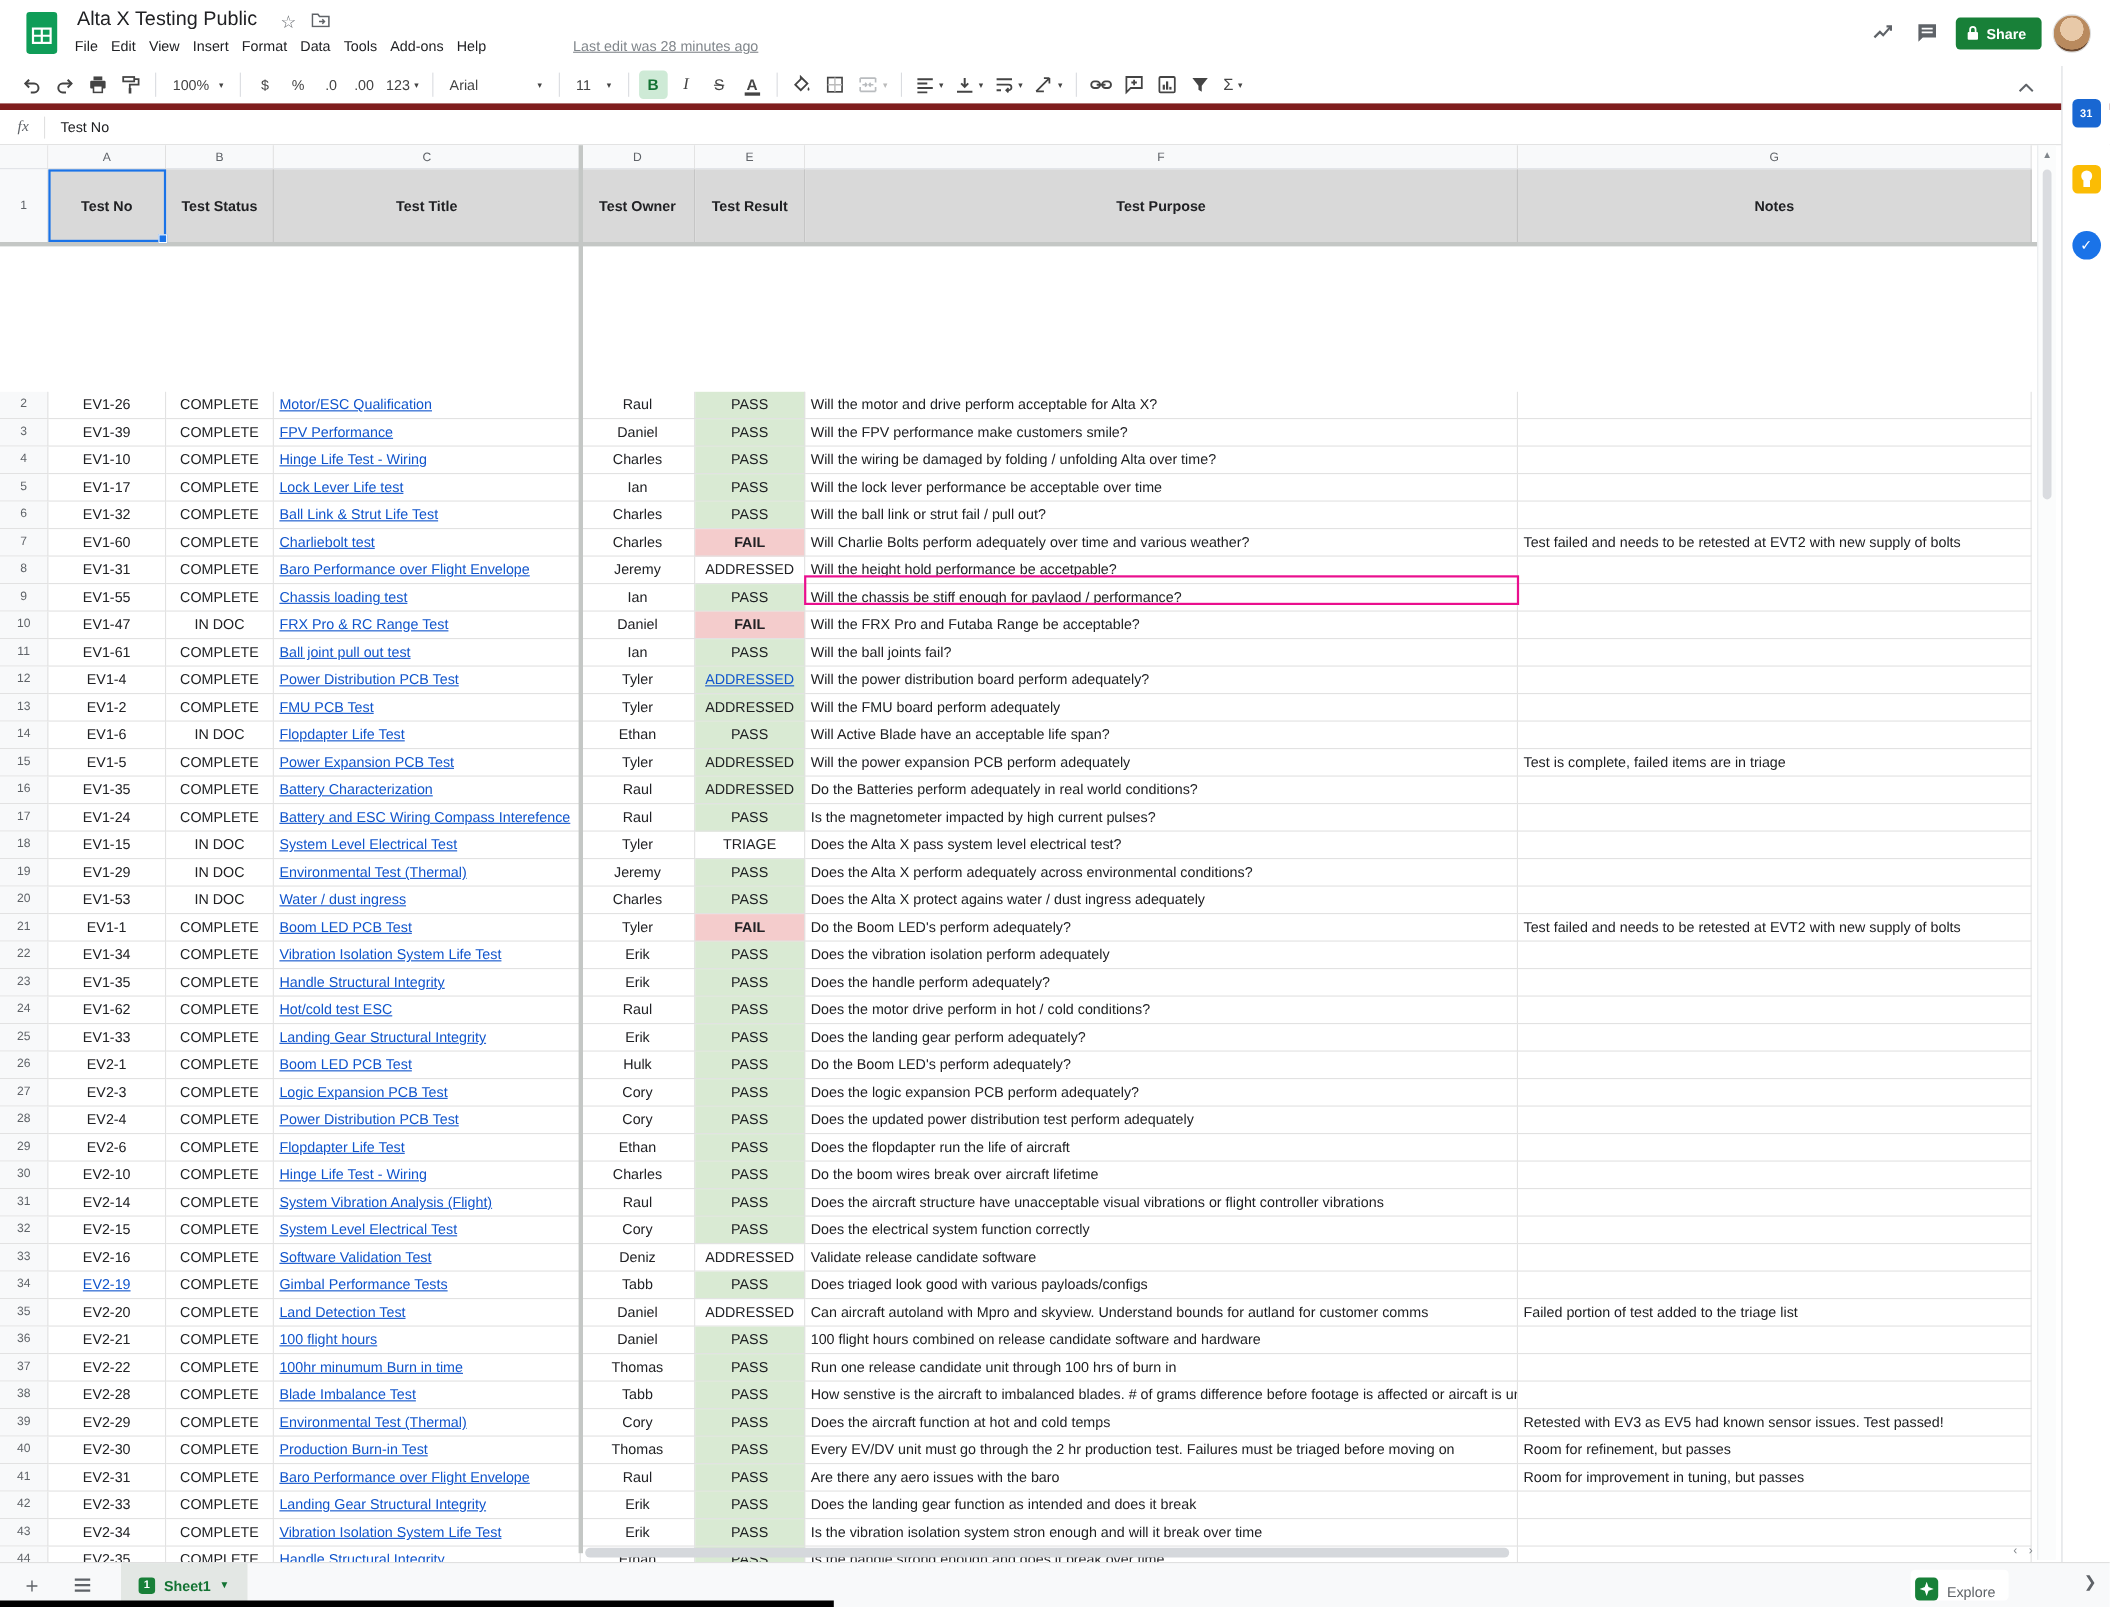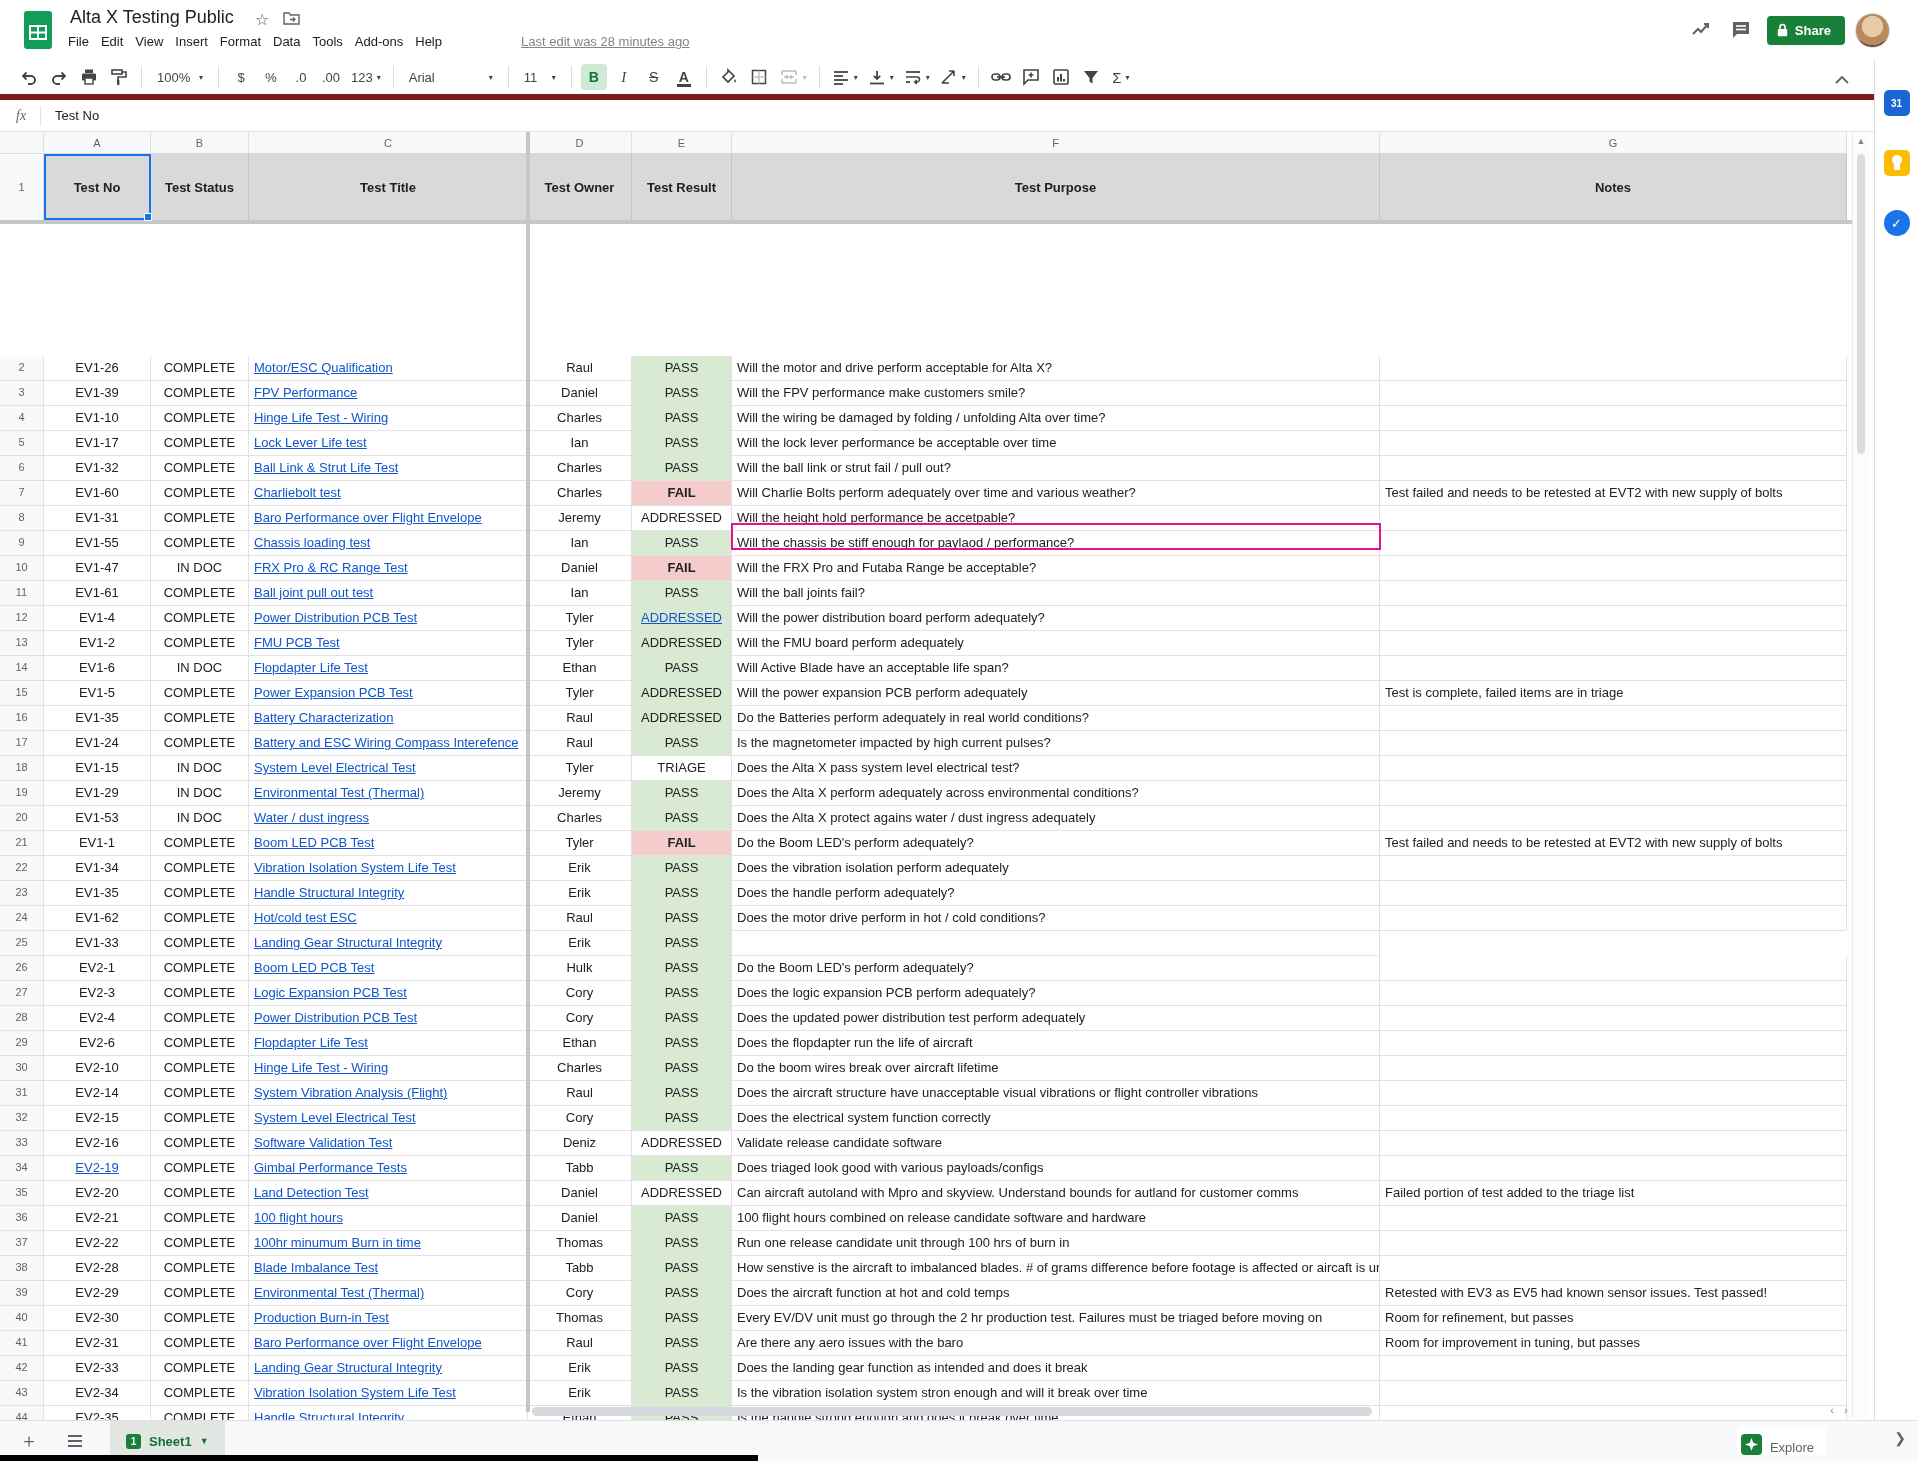--- a/index.html
+++ b/index.html
@@ -10,21 +10,21 @@
     color:#202124;
   }
   
   .topbar { position:absolute; left:0; top:0; width:1918px; height:60px; background:#fff; }
   .logo { position:absolute; left:16px; top:8px; width:44px; height:44px; }
   .doc-title { position:absolute; left:70px; top:7px; font-size:18px; color:#202124; white-space:nowrap; }
   .title-icons { position:absolute; left:255px; top:10px; display:flex; gap:14px; color:#5f6368; font-size:16px; }
   .menu-bar { position:absolute; left:62px; top:31px; display:flex; align-items:center; }
   .menu-item { font-size:13px; color:#202124; padding:3px 6px; border-radius:3px; cursor:default; }
   .last-edit { font-size:13px; color:#80868b; text-decoration:underline; margin-left:14px; padding:3px 2px; }
-  .top-right { position:absolute; right:12px; top:0; height:60px; display:flex; align-items:center; }
+  .top-right { position:absolute; right:1px; top:0; height:60px; display:flex; align-items:center; }
   .tr-icon { width:40px; height:40px; display:flex; align-items:center; justify-content:center; color:#5f6368; }
   .share-btn { height:29px; padding:0 14px 0 10px; margin:0 10px 0 6px; border-radius:4px;
     background:var(--share,#188038); color:#fff; font-size:13px; font-weight:bold;
     display:flex; align-items:center; gap:7px; border:none; }
   .avatar { width:35px; height:35px; border-radius:50%; margin-right:16px;
     background:radial-gradient(circle at 50% 38%, #e8c9a8 0 40%, #b98a5e 41% 70%, #6b4a32 71%);
     border:1px solid #ddd; }
   
   .toolbar { position:absolute; left:0; top:60px; width:1918px; height:40px; background:#fff;
     border-bottom:6px solid #7f1d1d; display:flex; align-items:center; padding-left:14px; }
@@ -586,20 +586,21 @@
         <div class="cell ">Does the motor drive perform in hot / cold conditions?</div>
         <div class="cell "></div>
       </div>
       <div class="trow">
         <div class="cell rn">25</div>
         <div class="cell ctr">EV1-33</div>
         <div class="cell ctr">COMPLETE</div>
         <div class="cell "><a>Landing Gear Structural Integrity</a></div>
         <div class="cell ctr">Erik</div>
         <div class="cell ctr res-g">PASS</div>
+        <div class="cell ">Does the landing gear perform adequately?</div>
         <div class="cell "></div>
       </div>
       <div class="trow">
         <div class="cell rn">26</div>
         <div class="cell ctr">EV2-1</div>
         <div class="cell ctr">COMPLETE</div>
         <div class="cell "><a>Boom LED PCB Test</a></div>
         <div class="cell ctr">Hulk</div>
         <div class="cell ctr res-g">PASS</div>
         <div class="cell ">Do the Boom LED's perform adequately?</div>

